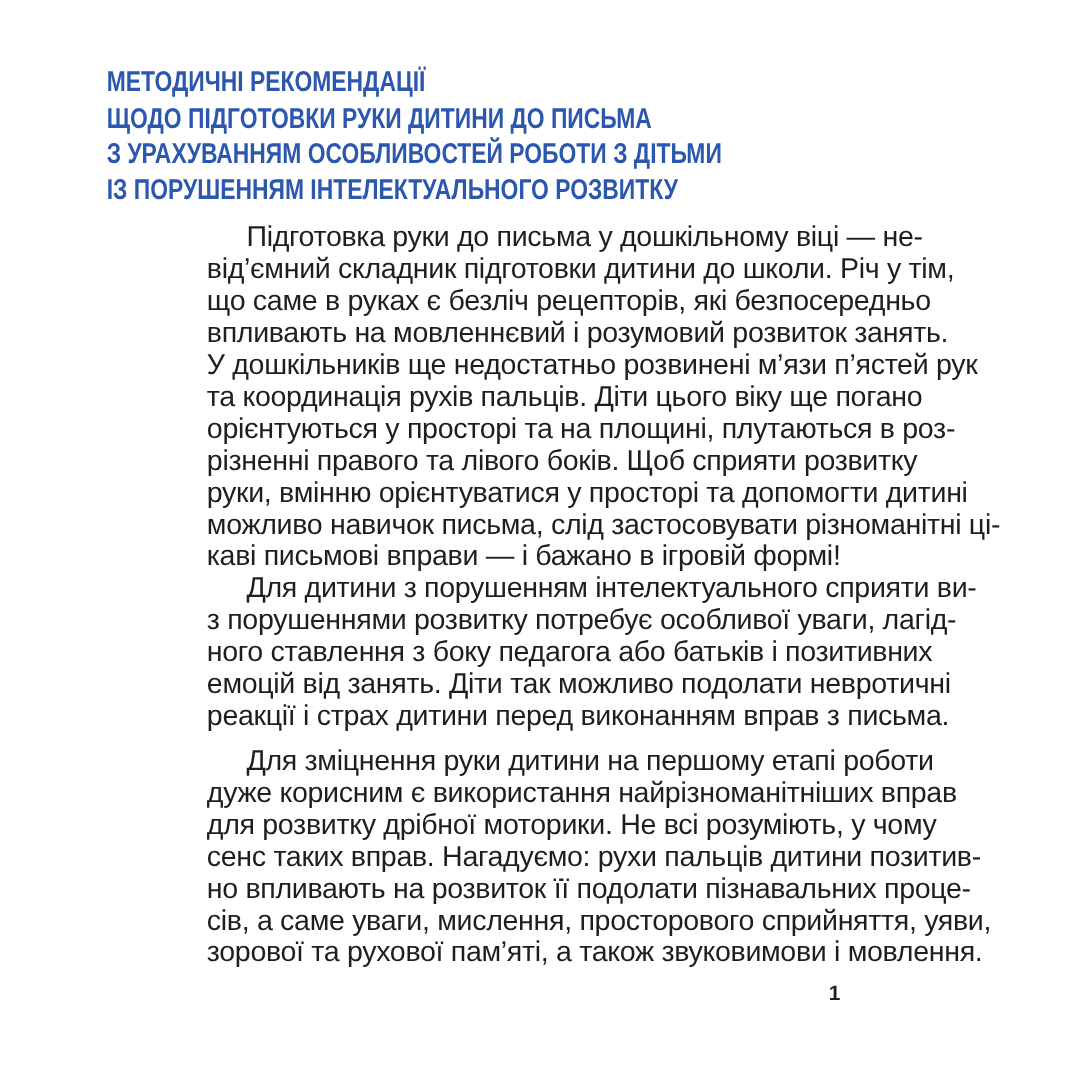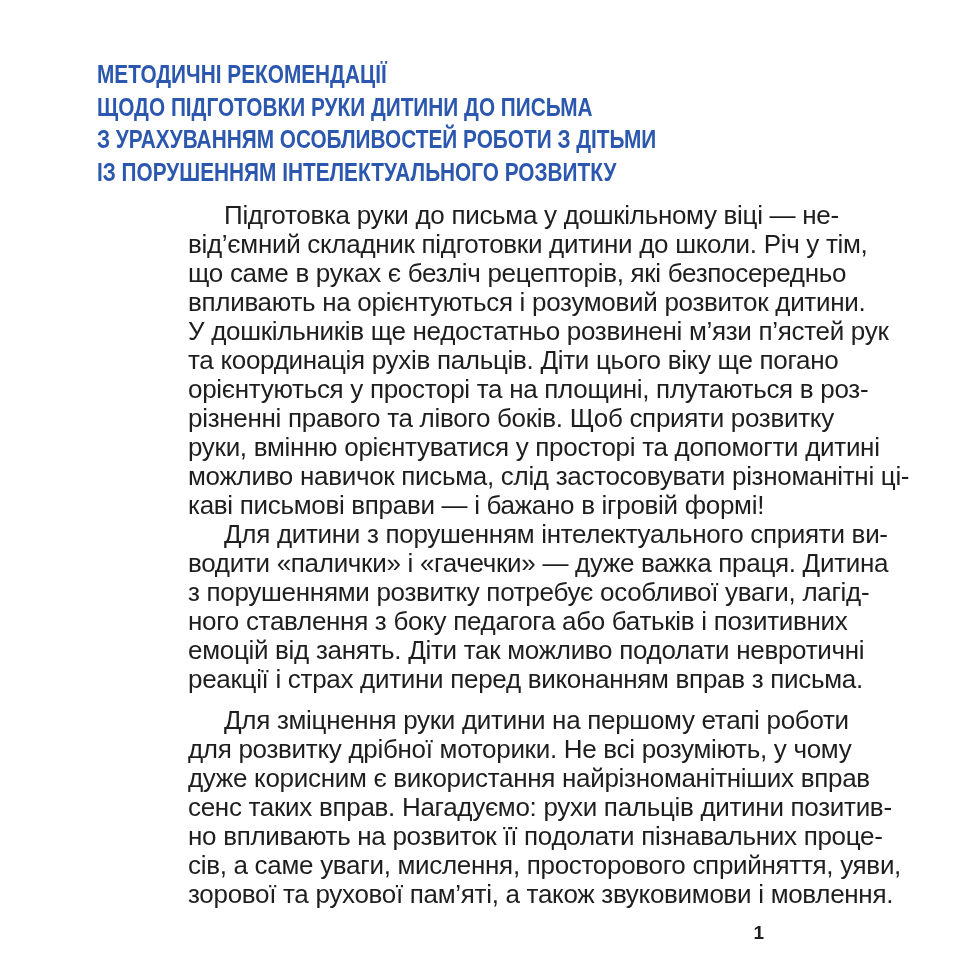--- a/index.html
+++ b/index.html
@@ -74,41 +74,40 @@
     <span class="title-line">ЩОДО ПІДГОТОВКИ РУКИ ДИТИНИ ДО ПИСЬМА</span>
     <span class="title-line">З УРАХУВАННЯМ ОСОБЛИВОСТЕЙ РОБОТИ З ДІТЬМИ</span>
     <span class="title-line">ІЗ ПОРУШЕННЯМ ІНТЕЛЕКТУАЛЬНОГО РОЗВИТКУ</span>
   </div>
 
   <div class="content" id="body-text">
       <div class="para">
         <div class="line first">Підготовка руки до письма у дошкільному віці — не-</div>
         <div class="line">від’ємний складник підготовки дитини до школи. Річ у тім,</div>
         <div class="line">що саме в руках є безліч рецепторів, які безпосередньо</div>
-        <div class="line">впливають на орієнтуються і розумовий розвиток дитини.</div>
+        <div class="line">впливають на мовленнєвий і розумовий розвиток занять.</div>
         <div class="line">У дошкільників ще недостатньо розвинені м’язи п’ястей рук</div>
         <div class="line">та координація рухів пальців. Діти цього віку ще погано</div>
         <div class="line">орієнтуються у просторі та на площині, плутаються в роз-</div>
         <div class="line">різненні правого та лівого боків. Щоб сприяти розвитку</div>
         <div class="line">руки, вмінню орієнтуватися у просторі та допомогти дитині</div>
         <div class="line">можливо навичок письма, слід застосовувати різноманітні ці-</div>
         <div class="line last">каві письмові вправи — і бажано в ігровій формі!</div>
       </div>
       <div class="para">
         <div class="line first">Для дитини з порушенням інтелектуального сприяти ви-</div>
-        <div class="line">водити «палички» і «гачечки» — дуже важка праця. Дитина</div>
         <div class="line">з порушеннями розвитку потребує особливої уваги, лагід-</div>
         <div class="line">ного ставлення з боку педагога або батьків і позитивних</div>
         <div class="line">емоцій від занять. Діти так можливо подолати невротичні</div>
         <div class="line last">реакції і страх дитини перед виконанням вправ з письма.</div>
       </div>
       <div class="para spaced">
         <div class="line first">Для зміцнення руки дитини на першому етапі роботи</div>
+        <div class="line">дуже корисним є використання найрізноманітніших вправ</div>
         <div class="line">для розвитку дрібної моторики. Не всі розуміють, у чому</div>
-        <div class="line">дуже корисним є використання найрізноманітніших вправ</div>
         <div class="line">сенс таких вправ. Нагадуємо: рухи пальців дитини позитив-</div>
         <div class="line">но впливають на розвиток її подолати пізнавальних проце-</div>
         <div class="line">сів, а саме уваги, мислення, просторового сприйняття, уяви,</div>
         <div class="line last">зорової та рухової пам’яті, а також звуковимови і мовлення.</div>
       </div>
     </div>
 
   <div class="page-number">1</div>
 
 </div>

